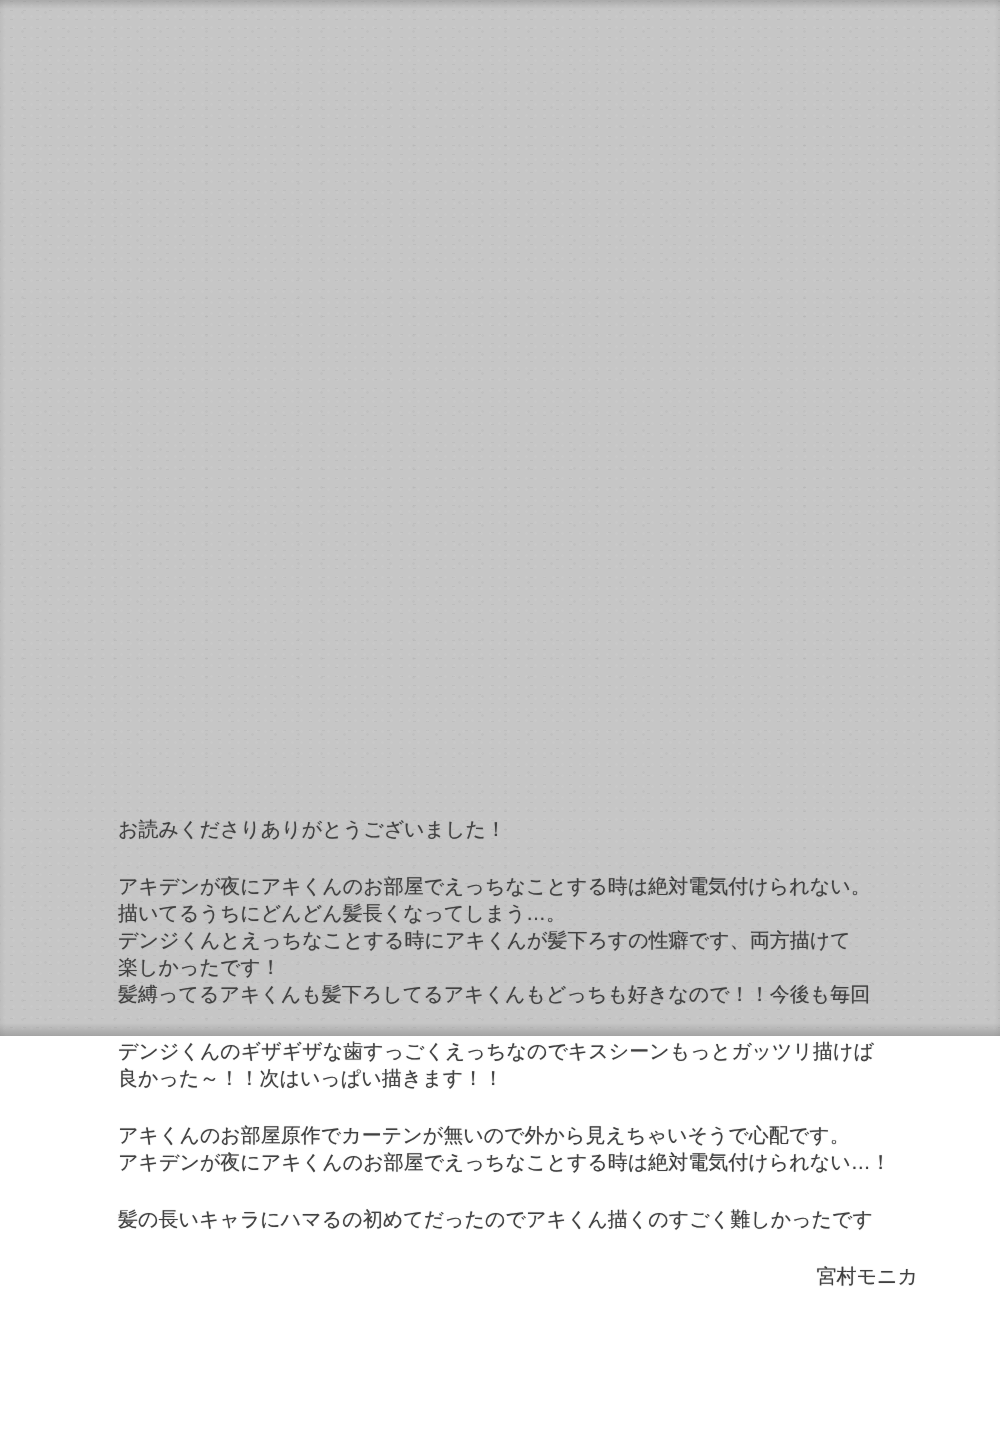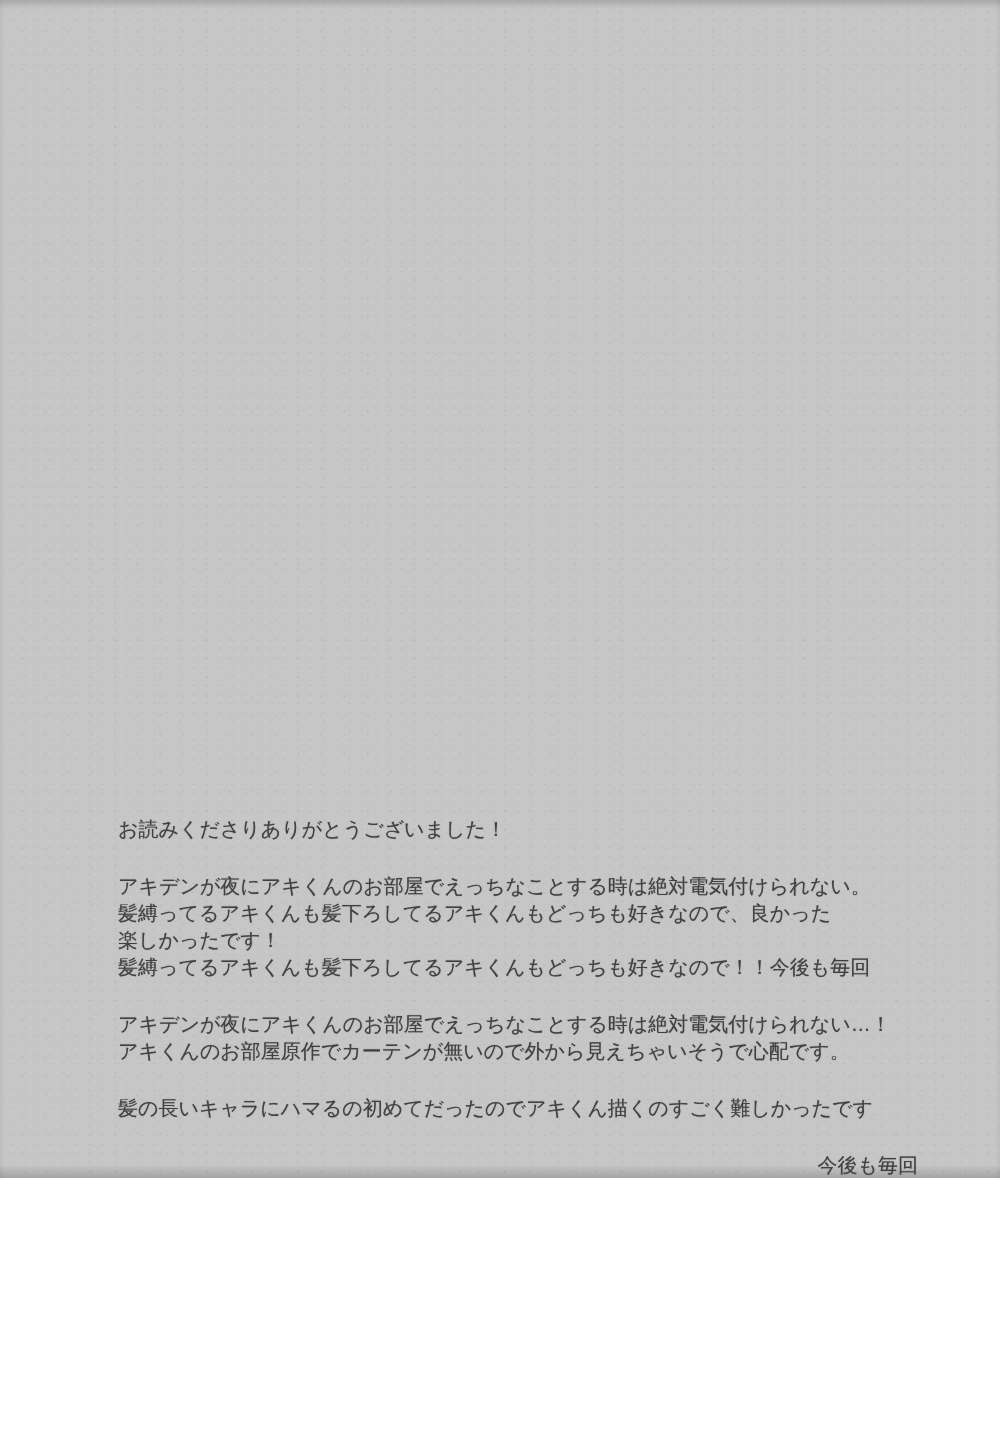--- a/index.html
+++ b/index.html
@@ -9,21 +9,21 @@
   }
   body {
     width: 1000px;
     height: 1442px;
     overflow: hidden;
     font-family: "Liberation Sans", "DejaVu Sans", sans-serif;
   }
   .page {
     position: relative;
     width: 1000px;
-    height: 1178px;
+    height: 1036px;
     background-color: #c6c6c6;
     
     background-image:
       radial-gradient(rgba(255,255,255,0.055) 1px, rgba(255,255,255,0) 1.4px),
       radial-gradient(rgba(0,0,0,0.045) 1px, rgba(0,0,0,0) 1.4px),
       radial-gradient(rgba(0,0,0,0.03) 1.2px, rgba(0,0,0,0) 1.8px);
     background-size: 9px 11px, 13px 9px, 23px 19px;
     background-position: 0 0, 5px 6px, 11px 3px;
   }
   
@@ -69,31 +69,36 @@
   <div class="vignette"></div>
 
   <div class="afterword">
 
     <p>
       <span class="line">お読みくださりありがとうございました！</span>
     </p>
 
     <p>
       <span class="line">アキデンが夜にアキくんのお部屋でえっちなことする時は絶対電気付けられない。</span>
-      <span class="line">髪縛ってるアキくんも髪下ろしてるアキくんもどっちも好きなので、良かった</span>
+      <span class="line">描いてるうちにどんどん髪長くなってしまう…。</span>
+      <span class="line">デンジくんとえっちなことする時にアキくんが髪下ろすの性癖です、両方描けて</span>
       <span class="line">楽しかったです！</span>
       <span class="line">髪縛ってるアキくんも髪下ろしてるアキくんもどっちも好きなので！！今後も毎回</span>
     </p>
 
+    <p>
+      <span class="line">デンジくんのギザギザな歯すっごくえっちなのでキスシーンもっとガッツリ描けば</span>
+      <span class="line">良かった～！！次はいっぱい描きます！！</span>
+    </p>
 
     <p>
+      <span class="line">アキくんのお部屋原作でカーテンが無いので外から見えちゃいそうで心配です。</span>
       <span class="line">アキデンが夜にアキくんのお部屋でえっちなことする時は絶対電気付けられない…！</span>
-      <span class="line">アキくんのお部屋原作でカーテンが無いので外から見えちゃいそうで心配です。</span>
     </p>
 
     <p>
       <span class="line">髪の長いキャラにハマるの初めてだったのでアキくん描くのすごく難しかったです</span>
     </p>
 
-    <span class="signature">今後も毎回</span>
+    <span class="signature">宮村モニカ</span>
 
   </div>
 </div>
 
 </body></html>

